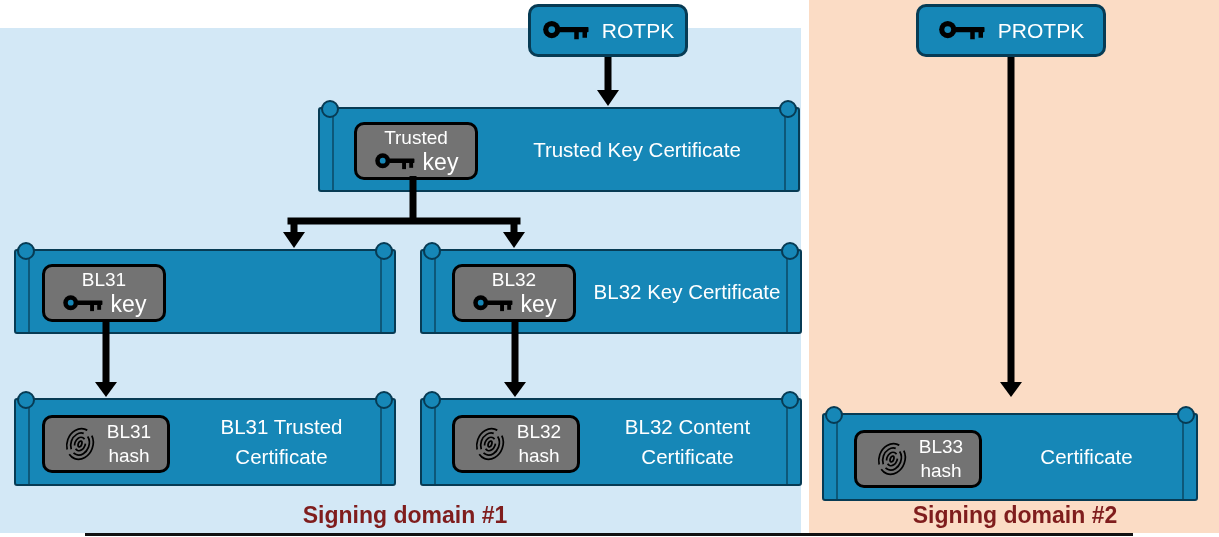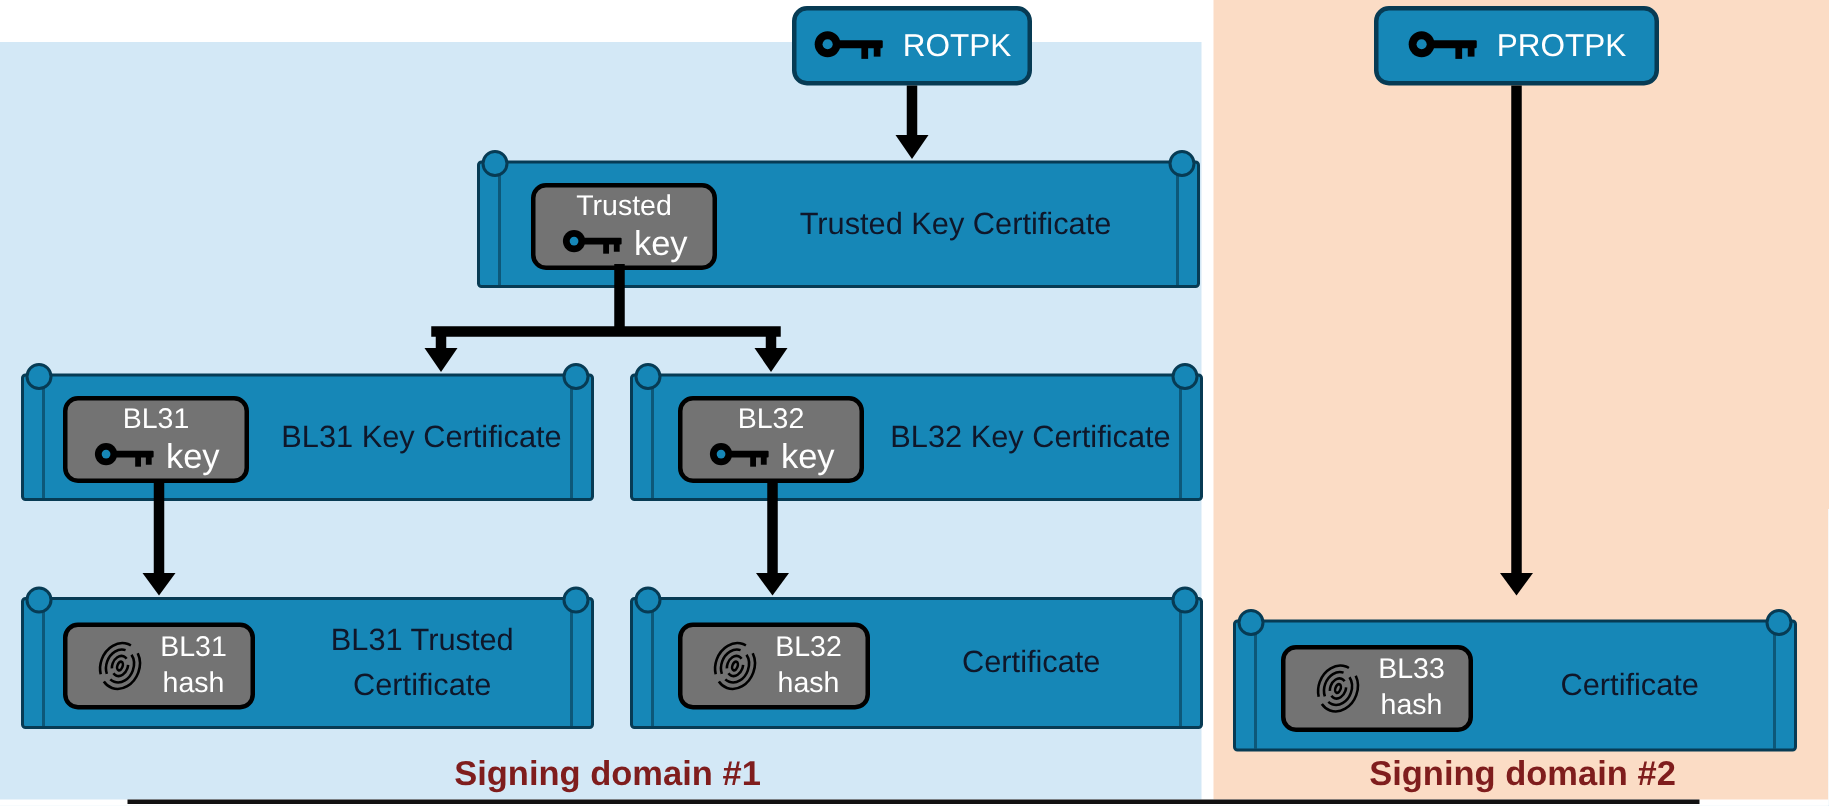--- a/index.html
+++ b/index.html
@@ -50,21 +50,21 @@
   }
   .badge .b-top { font-size: 19px; line-height: 1.15; }
   .badge .b-bottom { display: flex; align-items: center; gap: 7px; font-size: 23px; line-height: 1.15; }
   .badge-hash { flex-direction: row; gap: 8px; }
   .badge-hash .lines {
     display: flex; flex-direction: column; align-items: center;
     font-size: 19px; line-height: 1.25;
   }
 
   .title {
-    position: absolute; color: #0f172a; font-size: 20.5px;
+    position: absolute; color: #ffffff; font-size: 20.5px;
     top: 50%; transform: translateY(-50%); text-align: center; line-height: 1.45;
     z-index: 3;
   }
 
   .domain-label {
     position: absolute; z-index: 2; color: #7f1d1d; font-weight: bold;
     font-size: 23px; text-align: center;
   }
 
   .arrows { position: absolute; left: 0; top: 0; z-index: 5; pointer-events: none; }
@@ -133,21 +133,20 @@
     <span class="curl curl-r"></span>
     <div class="badge" style="left:26px; top:13px; width:124px; height:58px;">
       <span class="b-top">BL31</span>
       <span class="b-bottom">
         <svg width="42" height="22" viewBox="0 0 64 34">
             <use href="#sym-key"></use>
           </svg>
         <span>key</span>
       </span>
     </div>
-    <div class="title" style="left:160px; right:8px;">BL31 Key Certificate</div>
   </div>
 
   <div class="scroll" style="left:420px; top:249px; width:382px; height:85px;">
     <span class="curl curl-l"></span>
     <span class="curl curl-r"></span>
     <div class="badge" style="left:30px; top:13px; width:124px; height:58px;">
       <span class="b-top">BL32</span>
       <span class="b-bottom">
         <svg width="42" height="22" viewBox="0 0 64 34">
             <use href="#sym-key"></use>
@@ -182,20 +181,21 @@
     <div class="badge badge-hash" style="left:30px; top:15px; width:128px; height:58px;">
       <svg width="38" height="38" viewBox="0 0 44 44">
           <use href="#sym-fingerprint"></use>
         </svg>
       <span class="lines">
         <span>BL32</span>
         <span>hash</span>
       </span>
     </div>
     <div class="title" style="left:165px; right:12px;">
+      <div>BL32 Content</div>
       <div>Certificate</div>
     </div>
   </div>
 
   <div class="scroll" style="left:822px; top:398px; width:376px; height:88px;margin-top:15px;">
     <span class="curl curl-l"></span>
     <span class="curl curl-r"></span>
     <div class="badge badge-hash" style="left:30px; top:15px; width:128px; height:58px;">
       <svg width="38" height="38" viewBox="0 0 44 44">
           <use href="#sym-fingerprint"></use>

